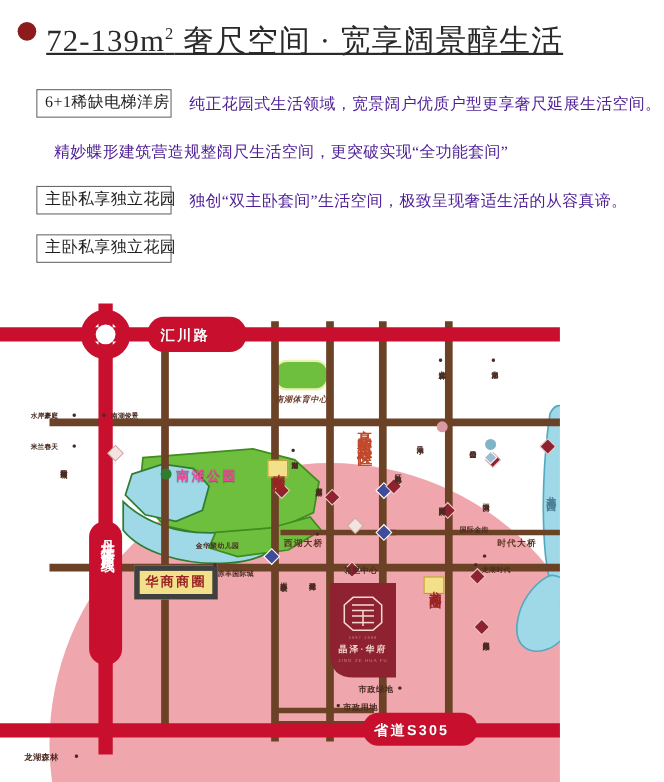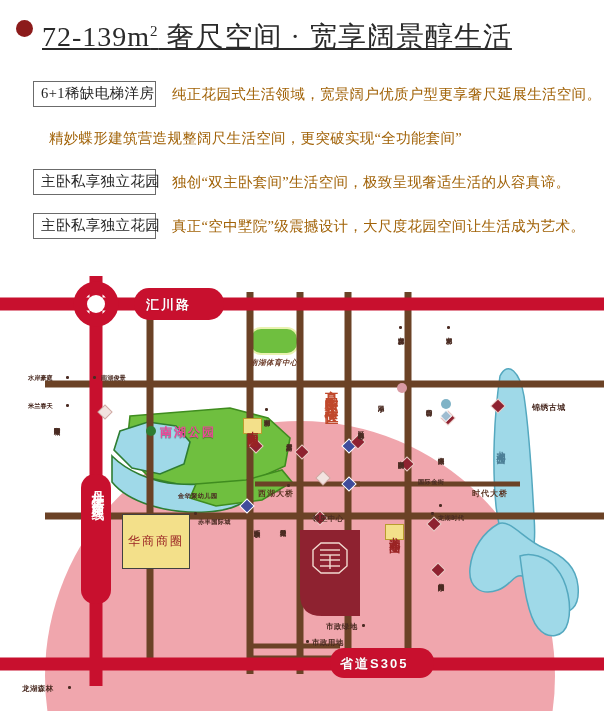--- a/index.html
+++ b/index.html
@@ -37,26 +37,26 @@
     border:1px solid #6b6b6b;
     font-family:"Liberation Serif","DejaVu Serif",serif;
     font-size:14.5px;color:#1f1f1f;
     padding:4px 20px 5px 7px;
     width:123px;box-sizing:border-box;
     text-align:center;white-space:nowrap;
     letter-spacing:.4px;line-height:1.1;
   }
   .fdesc{
     font-family:"Liberation Serif","DejaVu Serif",serif;
-    font-size:14.5px;color:#a16207;margin-left:16px;
+    font-size:14.5px;color:#4c1d95;margin-left:16px;
     white-space:nowrap;letter-spacing:.3px;
   }
   
   .map{
-    position:absolute;left:0;top:256px;width:604px;height:455px;
+    position:absolute;left:0;top:256px;width:509px;height:455px;
     background:#ffffff;overflow:hidden;
   }
   .map svg{display:block;}
   .mlabel{position:absolute;white-space:nowrap;pointer-events:none;}
   
   .vert{writing-mode:vertical-rl;text-orientation:upright;}
   .tiny{font-size:6.2px;color:#4a2b22;letter-spacing:.4px;
         font-family:"Liberation Sans","DejaVu Sans",sans-serif;font-weight:bold;}
   .dotl{font-size:6.2px;color:#4a2b22;font-weight:bold;
         font-family:"Liberation Sans","DejaVu Sans",sans-serif;}
@@ -69,23 +69,23 @@
     color:#ffffff;font-weight:bold;font-size:12.5px;letter-spacing:3px;
     font-family:"Liberation Sans","DejaVu Sans",sans-serif;
   }
   .bizbadge{
     background:#f3e08a;border:1px solid #b99c2e;
     color:#9a2424;font-weight:bold;font-size:11px;letter-spacing:2px;
     padding:3px 2px;line-height:1.15;
     font-family:"Liberation Sans","DejaVu Sans",sans-serif;
   }
   .bizbadge-h{
-    background:#f3e08a;border:1px solid #404040;
-    color:#9a2424;font-weight:normal;font-size:12px;letter-spacing:2px;
-    padding:18px 5px;
+    background:#f3e08a;border:5px solid #404040;
+    color:#9a2424;font-weight:bold;font-size:12px;letter-spacing:2px;
+    padding:2px 5px;
     font-family:"Liberation Sans","DejaVu Sans",sans-serif;
   }
   .bigarea{
     color:#c0492c;font-weight:bold;font-size:13.5px;letter-spacing:3px;
     font-family:"Liberation Sans","DejaVu Sans",sans-serif;
   }
   .parkname{
     color:#ec4899;font-weight:bold;font-size:12px;letter-spacing:2px;
     font-family:"Liberation Sans","DejaVu Sans",sans-serif;
     text-shadow:0 1px 1px rgba(0,0,0,.35);
@@ -134,21 +134,20 @@
   </div>
   <div class="frow">
     <div class="fdesc">精妙蝶形建筑营造规整阔尺生活空间，更突破实现“全功能套间”</div>
   </div>
   <div class="frow">
     <div class="ftag">主卧私享独立花园</div>
     <div class="fdesc">独创“双主卧套间”生活空间，极致呈现奢适生活的从容真谛。</div>
   </div>
   <div class="frow">
     <div class="ftag">主卧私享独立花园</div>
-    <div class="fdesc">真正“空中墅院”级震撼设计，大尺度花园空间让生活成为艺术。</div>
   </div>
 </div>
 
 <div class="map">
 
   <svg width="604" height="455" viewBox="0 0 604 455">
 
     <circle cx="300" cy="420" r="255" fill="#f0a6ad"></circle>
     <path d="M45,300 L45,455 L604,455 L604,300 Z" fill="#ffffff" opacity="0"></path>
 
@@ -254,22 +253,28 @@
 
   <div class="mlabel bigarea vert" style="left:322px;top:124px;">高品质生态居佳区</div>
 
   <div class="mlabel parkname" style="left:160px;top:168px;">南湖公园</div>
   <div class="mlabel lakepark vert" style="left:494px;top:188px;">龙湖公园</div>
   <div class="mlabel tiny vert" style="left:424px;top:148px;">岱山公园</div>
 
   <div class="mlabel sportlbl" style="left:244px;top:102px;width:60px;font-style:italic;">南湖体育中心</div>
 
   <div class="mlabel bridgelbl" style="left:258px;top:232px;">西湖大桥</div>
-  <div class="mlabel bridgelbl" style="left:452px;top:232px;margin-left:20px;">时代大桥</div>
-
+  <div class="mlabel bridgelbl" style="left:452px;top:232px;">时代大桥</div>
+
+  <div class="logo-card" style="left:300px;top:274px;width:60px;height:86px;background:transparent;">
+    <div style="height:34px;"></div>
+    <div class="logo-year">1997  1998</div>
+    <div class="logo-name">晶泽·华府</div>
+    <div class="logo-sub">JING ZE HUA FU</div>
+  </div>
 
   <div class="mlabel dotl" style="left:28px;top:118px;">水岸豪庭</div>
   <div class="mlabel dotl" style="left:101px;top:118px;">南湖俊景</div>
   <div class="mlabel dotl" style="left:28px;top:146px;">米兰春天</div>
   <div class="mlabel tiny vert" style="left:52px;top:166px;">华商国际城</div>
   <div class="mlabel tiny vert" style="left:262px;top:158px;">南湖郡</div>
   <div class="mlabel tiny vert" style="left:284px;top:182px;">东方威尼斯</div>
   <div class="mlabel tiny vert" style="left:356px;top:170px;">社区商业中心</div>
   <div class="mlabel tiny vert" style="left:396px;top:76px;">龙湖森林</div>
   <div class="mlabel tiny vert" style="left:444px;top:76px;">龙湖郡</div>

